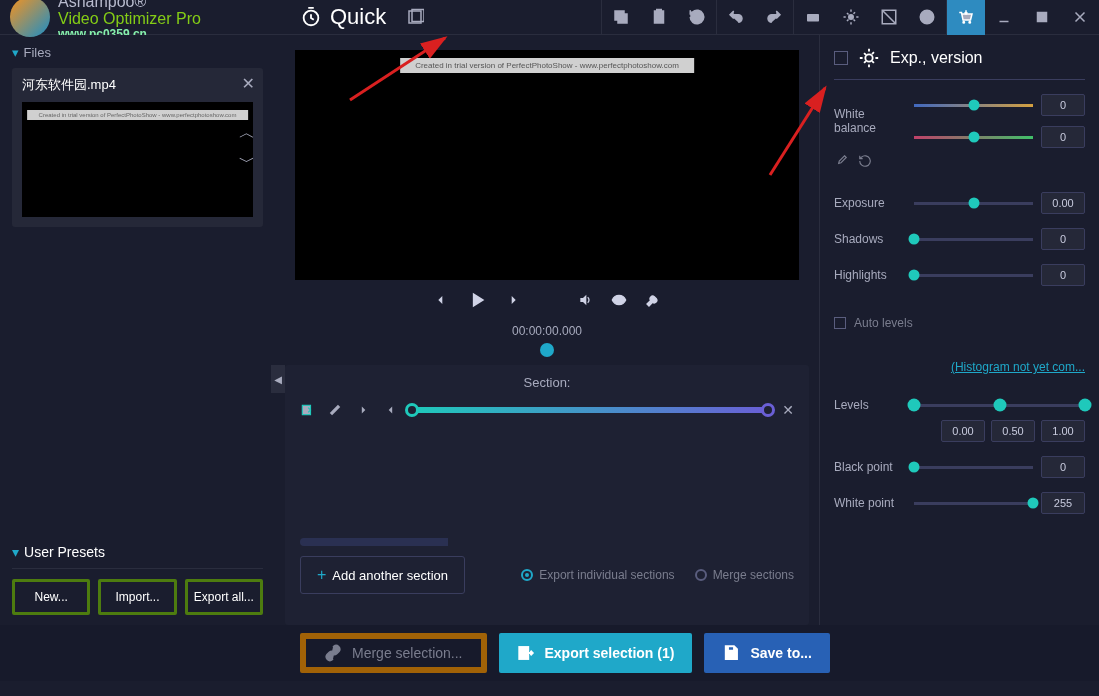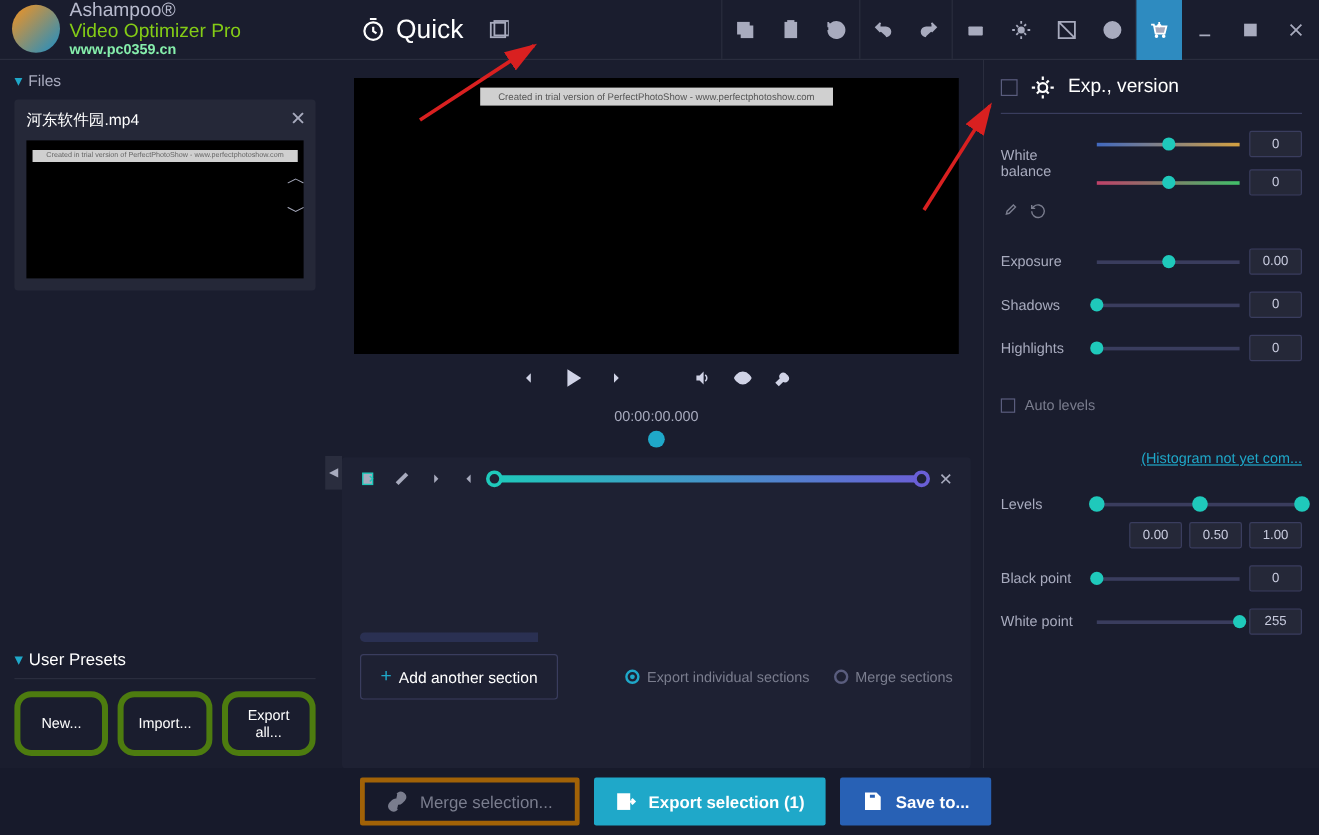--- a/index.html
+++ b/index.html
@@ -1,18 +1,18 @@
 <!DOCTYPE html>
 <html><head>
 <meta charset="utf-8">
 <style>
 * { margin: 0; padding: 0; box-sizing: border-box; font-family: "Segoe UI", Arial, sans-serif; }
 body { background: #1a1d2e; color: #b8bbce; width: 1099px; height: 696px; overflow: hidden; position: relative; }
 
-.top-bar { height: 50px; background: #1a1d2e; display: flex; align-items: flex-start; border-bottom: 1px solid #2a2d3e; }
+.top-bar { height: 35px; background: #1a1d2e; display: flex; align-items: center; border-bottom: 1px solid #2a2d3e; }
 .logo-area { width: 275px; display: flex; align-items: center; padding-left: 10px; gap: 8px; }
 .logo-circle { width: 40px; height: 40px; border-radius: 50%; background: linear-gradient(135deg, #f7931e, #1b8ec7); position: relative; flex-shrink: 0; }
 .logo-text { display: flex; flex-direction: column; line-height: 1.1; }
 .logo-title { color: #84cc16; font-size: 16px; font-weight: 300; }
 .logo-url { color: #86efac; font-size: 12px; font-weight: bold; }
 
 .mode-tabs { display: flex; align-items: center; height: 100%; margin-left: 20px; gap: 25px; }
 .mode-tab { display: flex; align-items: center; gap: 8px; font-size: 22px; color: #fff; cursor: pointer; height: 100%; padding: 0 5px; font-weight: 300; }
 .mode-tab.active { color: #54c0e8; }
 
@@ -29,21 +29,21 @@
 .file-item { background: #252838; border-radius: 3px; position: relative; margin-bottom: 5px; }
 .file-name { padding: 8px 10px; font-size: 13px; color: #fff; }
 .file-close { position: absolute; right: 8px; top: 6px; cursor: pointer; color: #a8abbe; }
 .file-thumb { margin: 0 10px 10px 10px; background: #000; height: 115px; position: relative; }
 .thumb-banner { position: absolute; top: 8px; left: 50%; transform: translateX(-50%); background: #d0d0d0; color: #666; font-size: 6px; padding: 2px 12px; white-space: nowrap; }
 .file-arrows { position: absolute; right: 8px; top: 50%; transform: translateY(-50%); display: flex; flex-direction: column; gap: 8px; color: #a8abbe; }
 
 .presets-section { margin-top: auto; }
 .presets-header { display: flex; align-items: center; gap: 5px; font-size: 14px; color: #fff; padding: 8px 0; border-bottom: 1px solid #2a2d3e; }
 .presets-buttons { display: flex; gap: 8px; margin-top: 10px; }
-.preset-btn { flex: 1; background: transparent; border: 5px solid #4d7c0f; color: #fff; padding: 8px 6px; font-size: 12px; cursor: pointer; border-radius: 14px; }
+.preset-btn { flex: 1; background: transparent; border: 3px solid #4d7c0f; color: #fff; padding: 8px 6px; font-size: 12px; cursor: pointer; border-radius: 2px; }
 
 .center-panel { flex: 1; background: #1a1d2e; display: flex; flex-direction: column; padding: 15px 10px 0 10px; position: relative; }
 .video-preview { background: #000; height: 230px; position: relative; margin: 0 10px; }
 .preview-banner { position: absolute; top: 8px; left: 50%; transform: translateX(-50%); background: #d0d0d0; color: #555; font-size: 8px; padding: 3px 15px; white-space: nowrap; }
 
 .player-controls { display: flex; align-items: center; justify-content: center; gap: 18px; padding: 10px 0; color: #d0d3e6; }
 .player-controls svg { width: 16px; height: 16px; fill: currentColor; cursor: pointer; }
 .player-controls .play-btn svg { width: 20px; height: 20px; }
 
 .timeline-row { display: flex; align-items: center; gap: 12px; padding: 0 15px 10px 15px; font-size: 12px; color: #a8abbe; flex-direction: column; }
@@ -91,21 +91,21 @@
 .rp-auto-box { width: 12px; height: 12px; border: 1px solid #5a5d7e; }
 .rp-link { color: #1fa8c9; text-decoration: underline; cursor: pointer; font-size: 12px; display: block; text-align: right; margin-top: 30px; }
 
 .levels-track { flex: 1; height: 3px; background: #3a3d5e; position: relative; }
 .levels-track .rp-thumb { width: 13px; height: 13px; }
 .levels-values { display: flex; gap: 6px; margin-top: 8px; justify-content: flex-end; }
 .levels-values .rp-value { width: 44px; }
 
 .bottom-bar { height: 56px; background: #171a2b; display: flex; align-items: center; padding-left: 300px; gap: 12px; }
 .bottom-btn { height: 40px; padding: 0 18px; display: flex; align-items: center; gap: 10px; font-size: 14px; cursor: pointer; border: none; border-radius: 2px; }
-.bottom-btn.merge { background: transparent; border: 4px solid #a16207; color: #7a7d8e; }
+.bottom-btn.merge { background: transparent; border: 6px solid #a16207; color: #7a7d8e; }
 .bottom-btn.export { background: #1fa8c9; color: #fff; font-weight: bold; }
 .bottom-btn.save { background: #2861b5; color: #fff; font-weight: bold; }
 .bottom-btn svg { width: 18px; height: 18px; fill: currentColor; }
 
 .arrow-annotation { position: absolute; pointer-events: none; }
 .arrow1 { left: 340px; top: 30px; }
 .arrow2 { left: 765px; top: 80px; }
 </style>
 </head>
 <body>
@@ -277,20 +277,21 @@
     <div class="timeline-row">
       <span>00:00:00.000</span>
       <div class="timeline-track">
         <div class="timeline-thumb"></div>
       </div>
     </div>
 
     <div class="collapse-handle">◀</div>
 
     <div class="section-area">
+      <div class="section-label">Section:</div>
       <div class="section-controls">
         <svg viewBox="0 0 24 24" fill="none" stroke="#1fc9bb" stroke-width="2">
             <rect x="4" y="4" width="14" height="16"></rect>
             <path d="M14 8l4 4-4 4"></path>
           </svg>
         <svg viewBox="0 0 24 24" fill="#a8abbe">
             <path d="M3 17l4 4L21 7l-4-4L3 17z"></path>
           </svg>
         <svg viewBox="0 0 24 24" fill="#a8abbe">
             <path d="M10 6l6 6-6 6z"></path>

